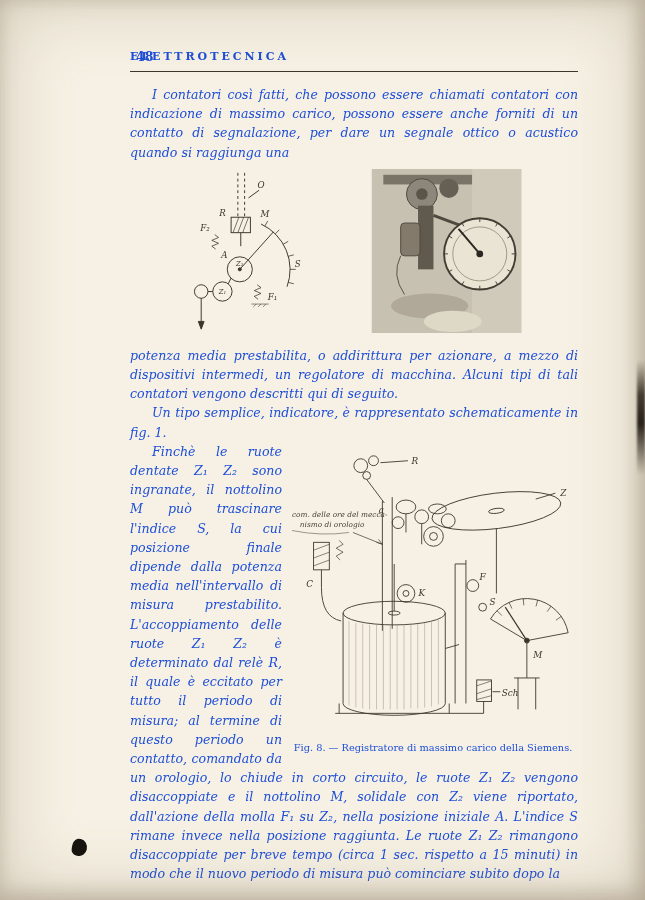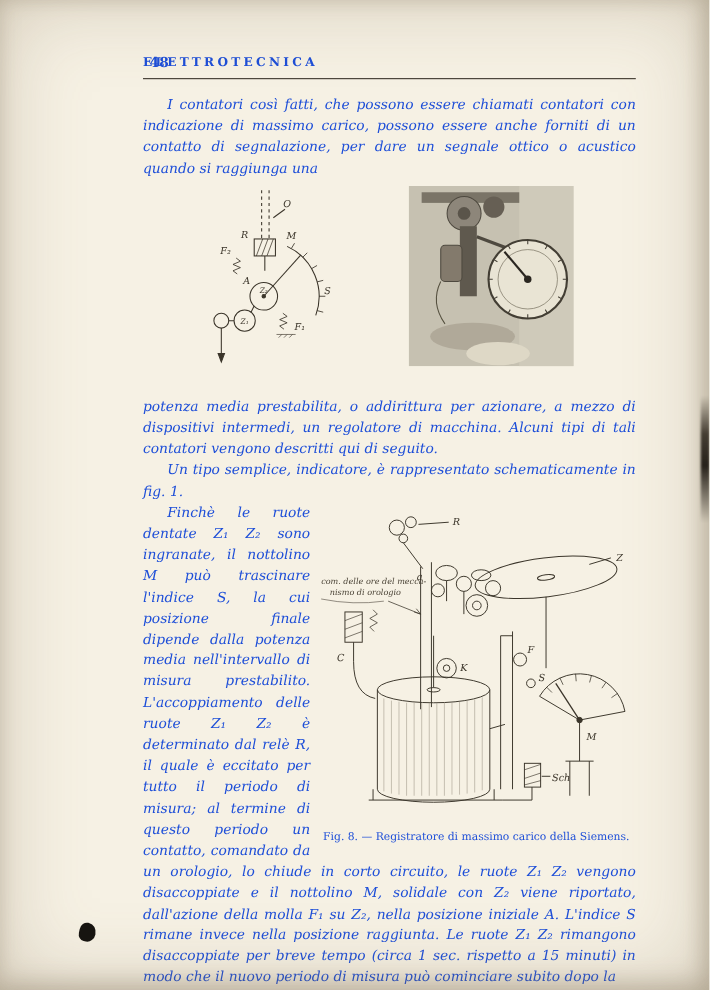--- a/index.html
+++ b/index.html
@@ -17,21 +17,21 @@
   .content { position:absolute; left:130px; top:48px; width:448px; }
 
   .page-header { position:relative; height:16px; }
   .page-num { position:absolute; left:6px; top:1px; font-weight:bold; font-size:12.5px; }
   .header-title { position:absolute; left:0; right:0; top:2px; text-align:left; font-weight:bold; font-size:11px; letter-spacing:3px; }
   .header-rule { border:none; border-top:1.5px solid #3c362b; margin-top:7px; }
 
   .para { font-size:12.6px; line-height:19.2px; text-align:justify;font-style:italic; }
   .indent { text-indent:22px; }
   .p1 { margin-top:13px; }
-  .p2 { margin-top:23px; }
+  .p2 { margin-top:9px; }
 
   .figure-row { margin-top:7px; display:flex; align-items:flex-start; }
   figure { text-align:center; }
   .fig1 { margin-left:20px; width:168px; }
   .fig2 { margin-left:auto; margin-right:52px; width:160px; }
   .figcap { font-size:10px; line-height:12.6px; margin-top:5px; text-align:center; }
 
   .wrap-section::after { content:""; display:block; clear:both; }
   .fig3 { float:right; width:290px; margin:4px 0 4px 6px; }
   .fig3 .figcap { font-size:9.8px; }

